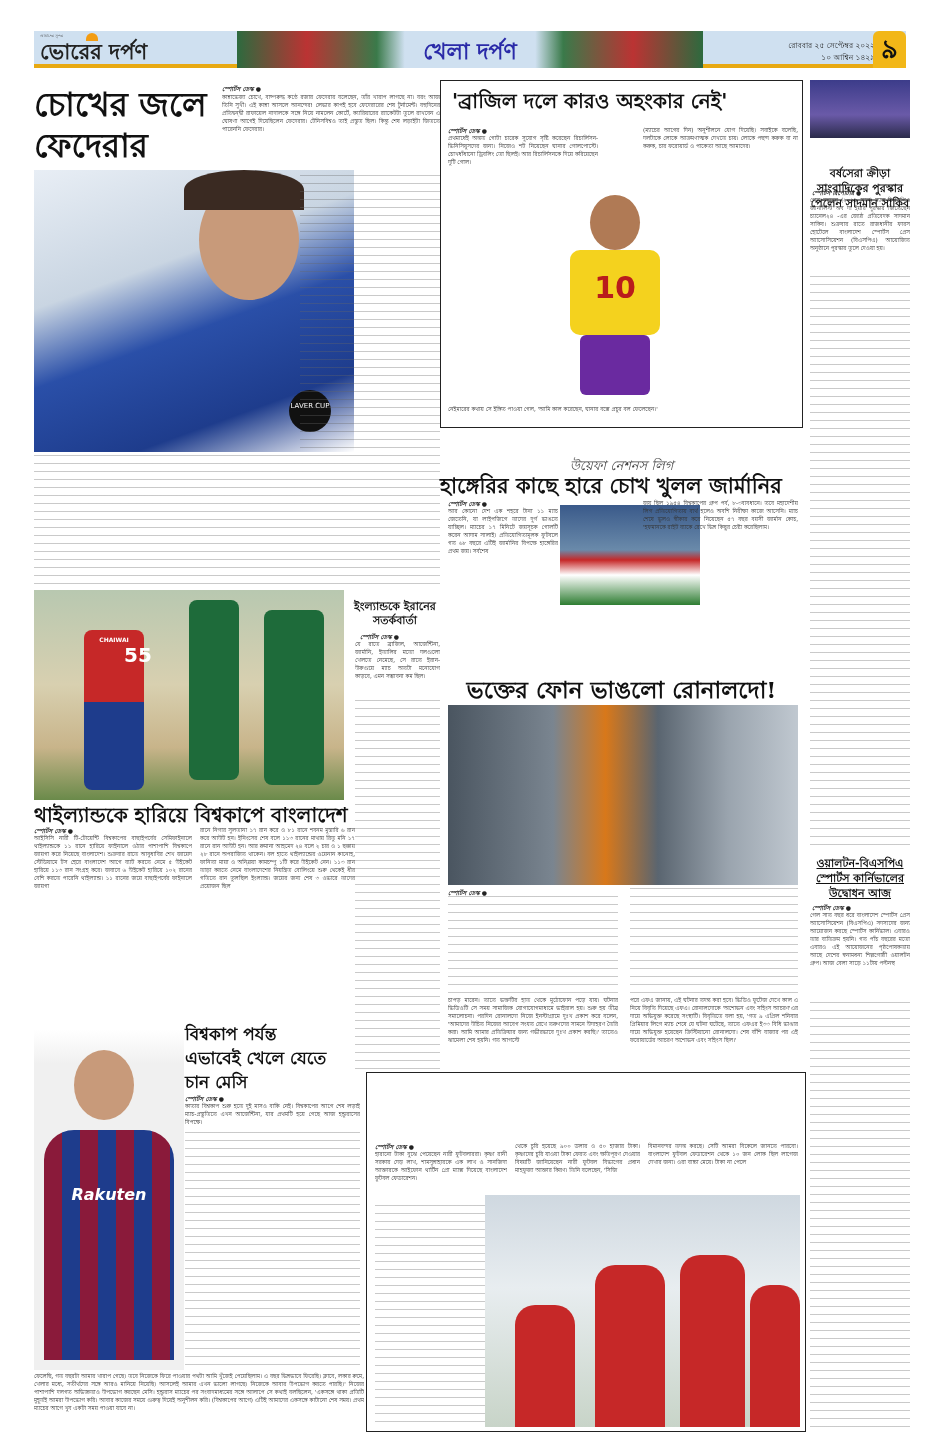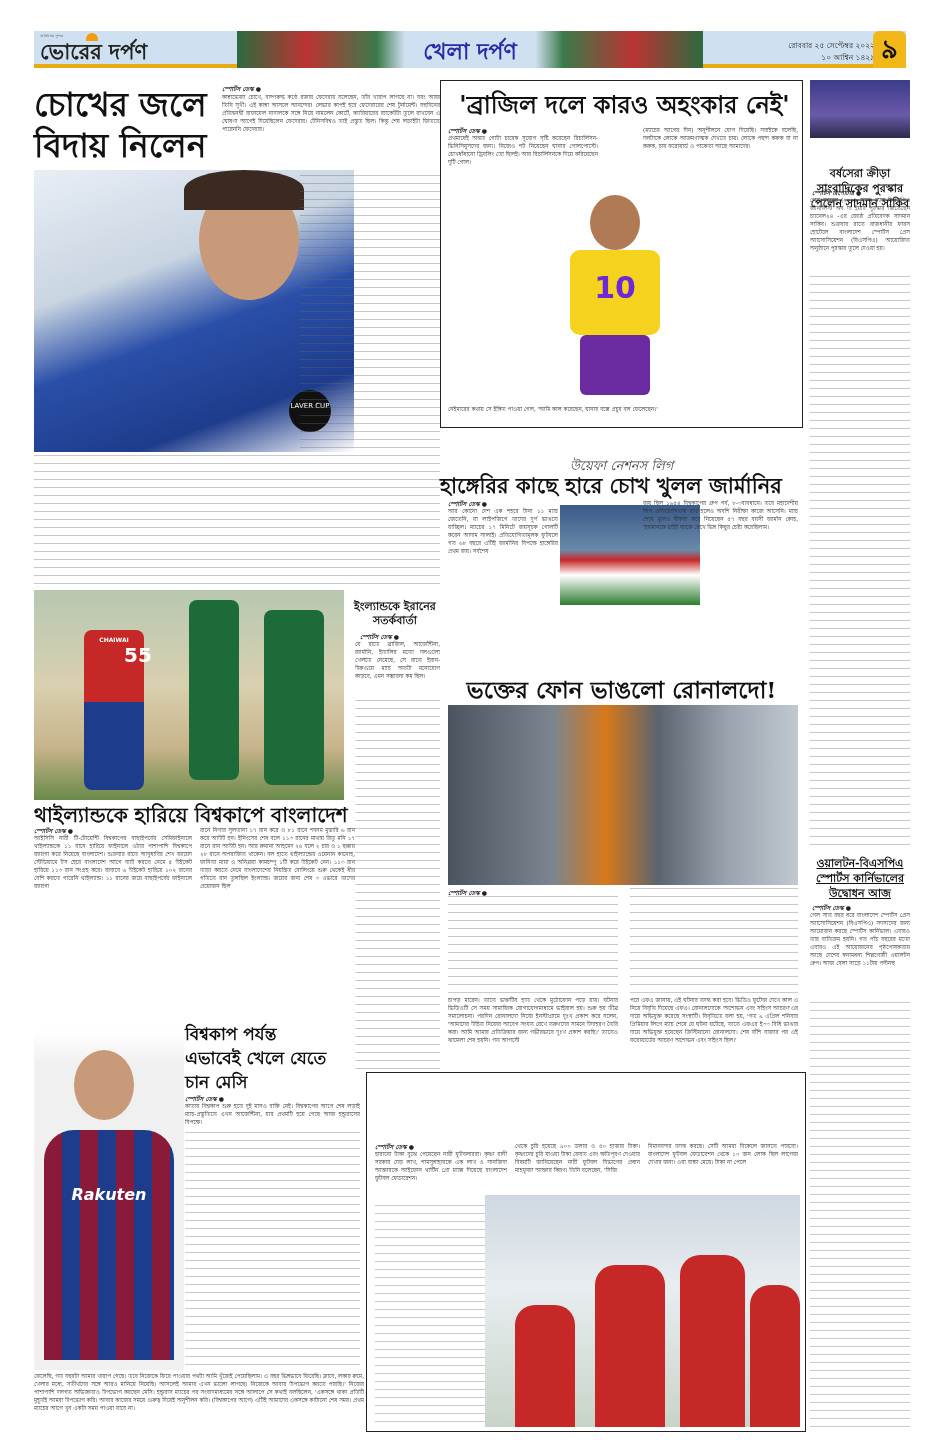--- a/index.html
+++ b/index.html
@@ -29,41 +29,40 @@
 <div class="abs mast-sun"></div>
 <div class="abs mast-logo">ভোরের দর্পণ</div>
 <div class="abs banner"></div>
 <div class="abs banner-title">খেলা দর্পণ</div>
 <div class="abs date1">রোববার ২৫ সেপ্টেম্বর ২০২২</div>
 <div class="abs date2">১০ আশ্বিন ১৪২৯</div>
 <div class="abs pageno">৯</div>
 
 <div class="abs head-xl" style="left:34px;top:84px;width:190px;font-size:33px;line-height:41px;">
   <div>চোখের জলে</div>
-  <div>বিদায় নিলেন</div>
   <div>ফেদেরার</div>
 </div>
 <div class="abs img" style="left:34px;top:170px;width:320px;height:282px;background:linear-gradient(160deg,#e8eef5 0%,#c9d5e2 35%,#2a4fa8 55%,#1e3c8c 80%,#fff 100%);">
   <div class="abs" style="left:165px;top:10px;width:100px;height:120px;border-radius:50%;background:#c89a7a;"></div>
   <div class="abs" style="left:150px;top:0px;width:120px;height:40px;border-radius:50% 50% 0 0;background:#3a2a22;"></div>
   <div class="abs" style="left:255px;top:220px;width:42px;height:42px;border-radius:50%;background:#111;color:#fff;font-size:7px;text-align:center;padding-top:12px;">LAVER CUP</div>
 </div>
 <div class="abs desk" style="left:222px;top:84px;">স্পোর্টস ডেস্ক ●</div>
 <div class="abs body" style="left:222px;top:93px;width:218px;height:80px;">কান্নাভেজা চোখে, বাষ্পরুদ্ধ কণ্ঠে রজার ফেদেরার বলেছেন, তাঁর খারাপ লাগছে না। বরং আজ তিনি সুখী। এই কান্না আসলে আনন্দের! লেভার কাপই হবে ফেদেরারের শেষ টুর্নামেন্ট। বহুদিনের প্রতিদ্বন্দ্বী রাফায়েল নাদালকে সঙ্গে নিয়ে নামলেন কোর্টে, ক্যারিয়ারের র‍্যাকেটটা তুলে রাখবেন এ ঘোষণা আগেই দিয়েছিলেন ফেদেরার। টেনিসবিশ্বও তাই প্রস্তুত ছিল। কিন্তু শেষ লড়াইটা জিততে পারেননি ফেদেরার।</div>
 <div class="abs line-fill" style="left:300px;top:175px;width:140px;height:280px;"></div>
 <div class="abs line-fill" style="left:34px;top:455px;width:406px;height:130px;"></div>
 
 <div class="abs box" style="left:440px;top:80px;width:363px;height:348px;"></div>
-<div class="abs head-xl" style="left:452px;top:86px;width:345px;font-size:24px;text-align:center;">'ব্রাজিল দলে কারও অহংকার নেই'</div>
+<div class="abs head-xl" style="left:452px;top:86px;width:345px;font-size:20px;">'ব্রাজিল দলে কারও অহংকার নেই'</div>
 <div class="abs desk" style="left:448px;top:126px;">স্পোর্টস ডেস্ক ●</div>
 <div class="abs body" style="left:448px;top:134px;width:150px;height:290px;">প্রথমার্ধেই অন্তত গোটা চারেক সুযোগ সৃষ্টি করেছেন রিচার্লিসন-ভিনিসিয়ুসদের জন্য। নিজেও শট নিয়েছেন ঘানার গোলপোস্টে। চোখধাঁধানো ড্রিবলিং তো ছিলই। আর রিচার্লিসনকে দিয়ে করিয়েছেন দুটি গোল।</div>
 <div class="abs body" style="left:643px;top:126px;width:155px;height:48px;">(ম্যাচের আগের দিন) অনুশীলনে যোগ দিয়েছি। সবাইকে বলেছি, দলটাকে লোকে আক্রমণাত্মক দেখতে চায়। লোকে পছন্দ করুক বা না করুক, চার ফরোয়ার্ড ও পাকেতা আছে আমাদের।</div>
 <div class="abs img" style="left:560px;top:175px;width:110px;height:240px;">
   <div class="abs" style="left:30px;top:20px;width:50px;height:55px;border-radius:50%;background:#b07a55;"></div>
-  <div class="abs" style="left:10px;top:75px;width:90px;height:85px;background:#f4d21e;border-radius:10px;font-size:30px;color:#6d28d9;text-align:center;padding-top:20px;font-weight:bold;">10</div>
+  <div class="abs" style="left:10px;top:75px;width:90px;height:85px;background:#f4d21e;border-radius:10px;font-size:30px;color:#b91c1c;text-align:center;padding-top:20px;font-weight:bold;">10</div>
   <div class="abs" style="left:20px;top:160px;width:70px;height:60px;background:#6a2aa0;border-radius:6px;"></div>
 </div>
 <div class="abs body" style="left:448px;top:405px;width:350px;height:20px;">নেইমারের কথায় সে ইঙ্গিত পাওয়া গেল, 'আমি কাল করেছেন, ঘানার বক্সে প্রচুর বল ফেলেছেন।'</div>
 
 <div class="abs img" style="left:810px;top:80px;width:100px;height:58px;background:linear-gradient(180deg,#3c3c8a,#6a5aa8 60%,#2a2a4a);"></div>
 <div class="abs head-xl" style="left:810px;top:142px;width:100px;font-size:11px;line-height:15px;text-align:center;margin-top:24px;">বর্ষসেরা ক্রীড়া সাংবাদিকের পুরস্কার পেলেন সাদমান সাকিব</div>
 <div class="abs desk" style="left:812px;top:188px;">স্পোর্টস রিপোর্টার ●</div>
 <div class="abs body" style="left:810px;top:196px;width:100px;height:80px;">গেল বছরের (২০২১ সাল) ম্যাক্স-বিএসপিএ জার্নালিস্ট অব দ্য ইয়ার পুরস্কার জিতেছেন চ্যানেল২৪ -এর জ্যেষ্ঠ প্রতিবেদক সাদমান সাকিব। শুক্রবার রাতে রাজধানীর ফারস হোটেলে বাংলাদেশ স্পোর্টস প্রেস অ্যাসোসিয়েশন (বিএসপিএ) আয়োজিত অনুষ্ঠানে পুরস্কার তুলে দেওয়া হয়।</div>
 <div class="abs line-fill" style="left:810px;top:276px;width:100px;height:575px;"></div>
 

